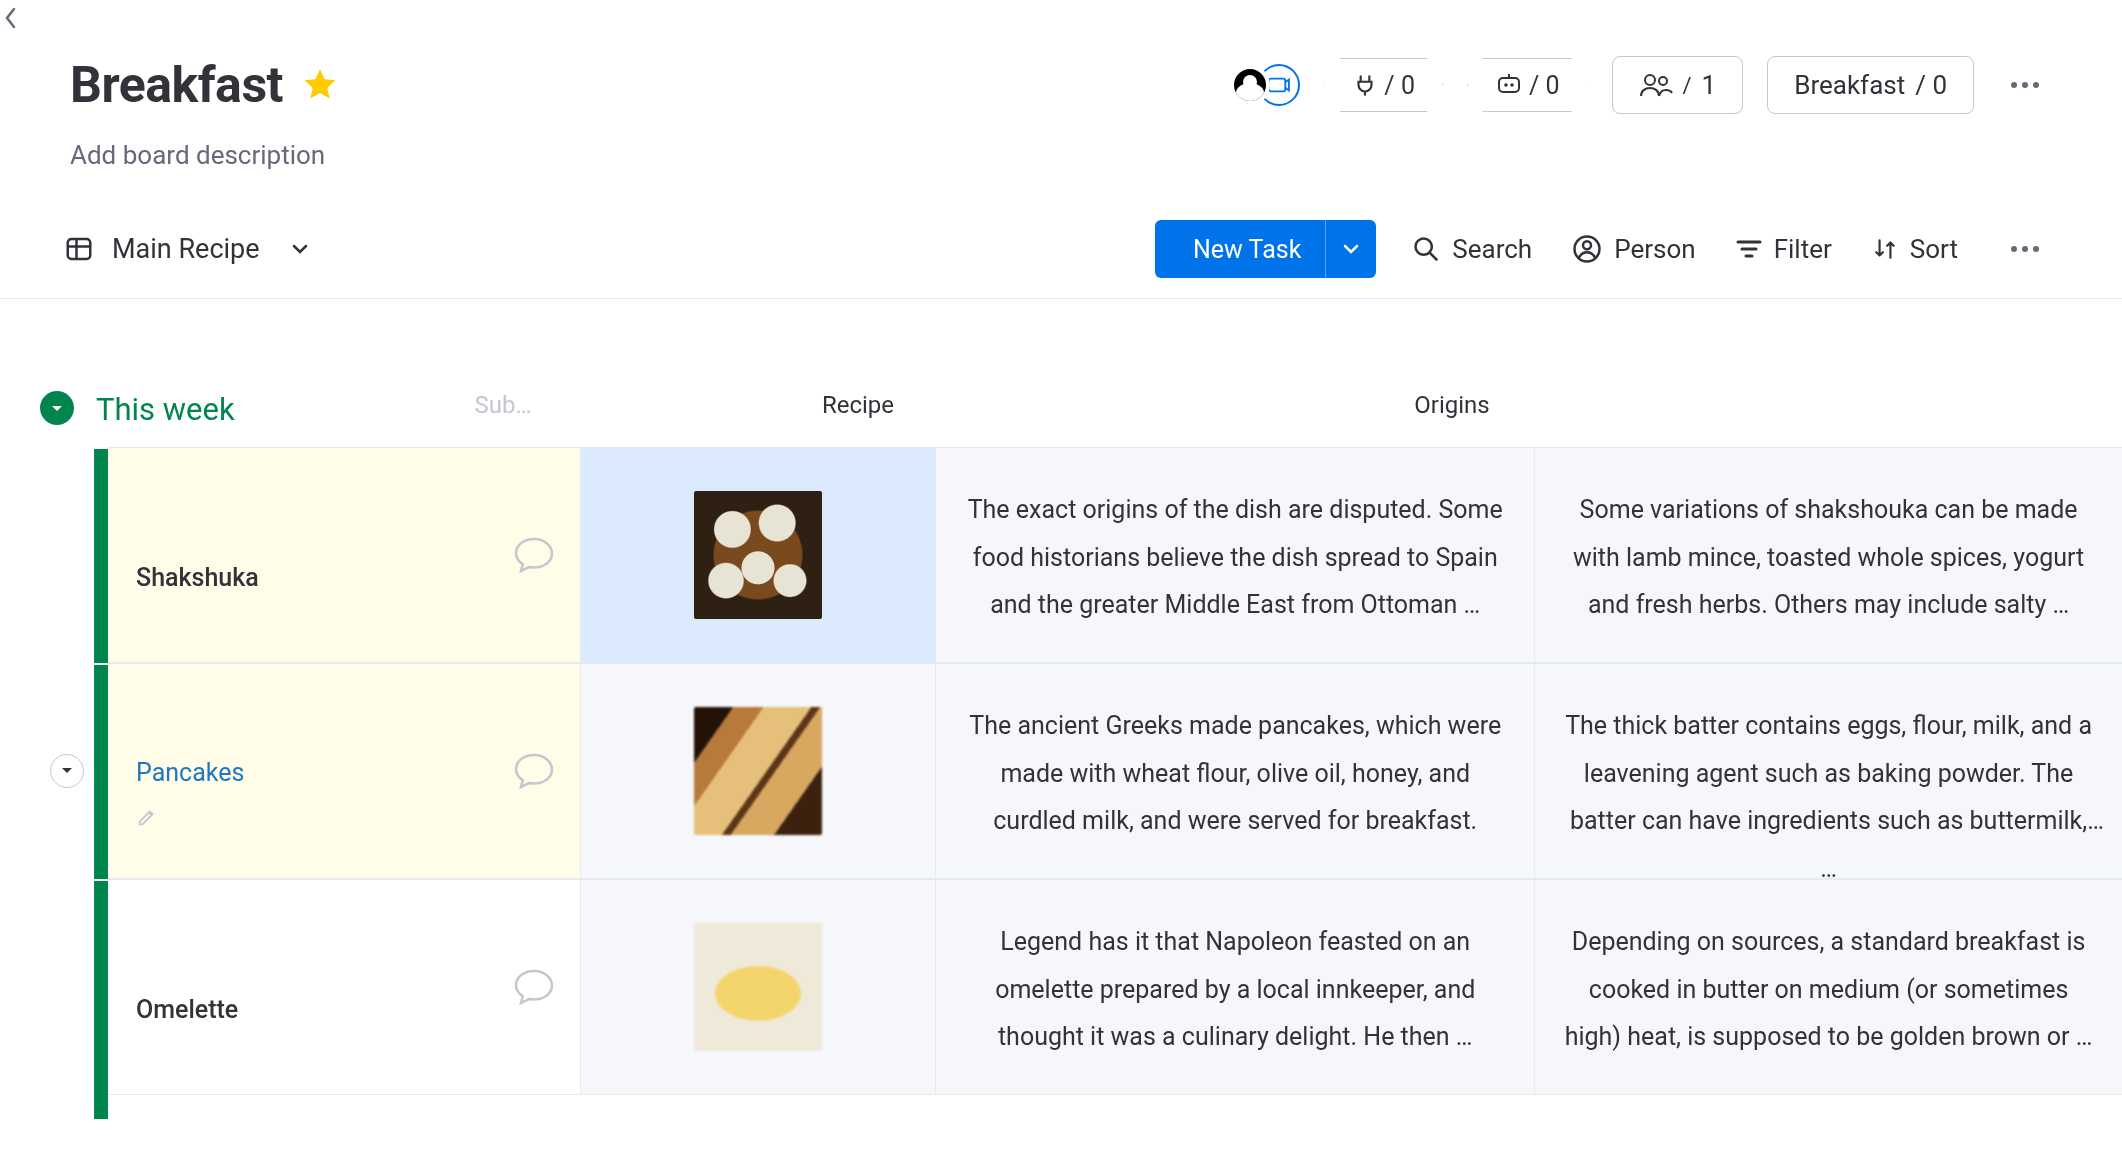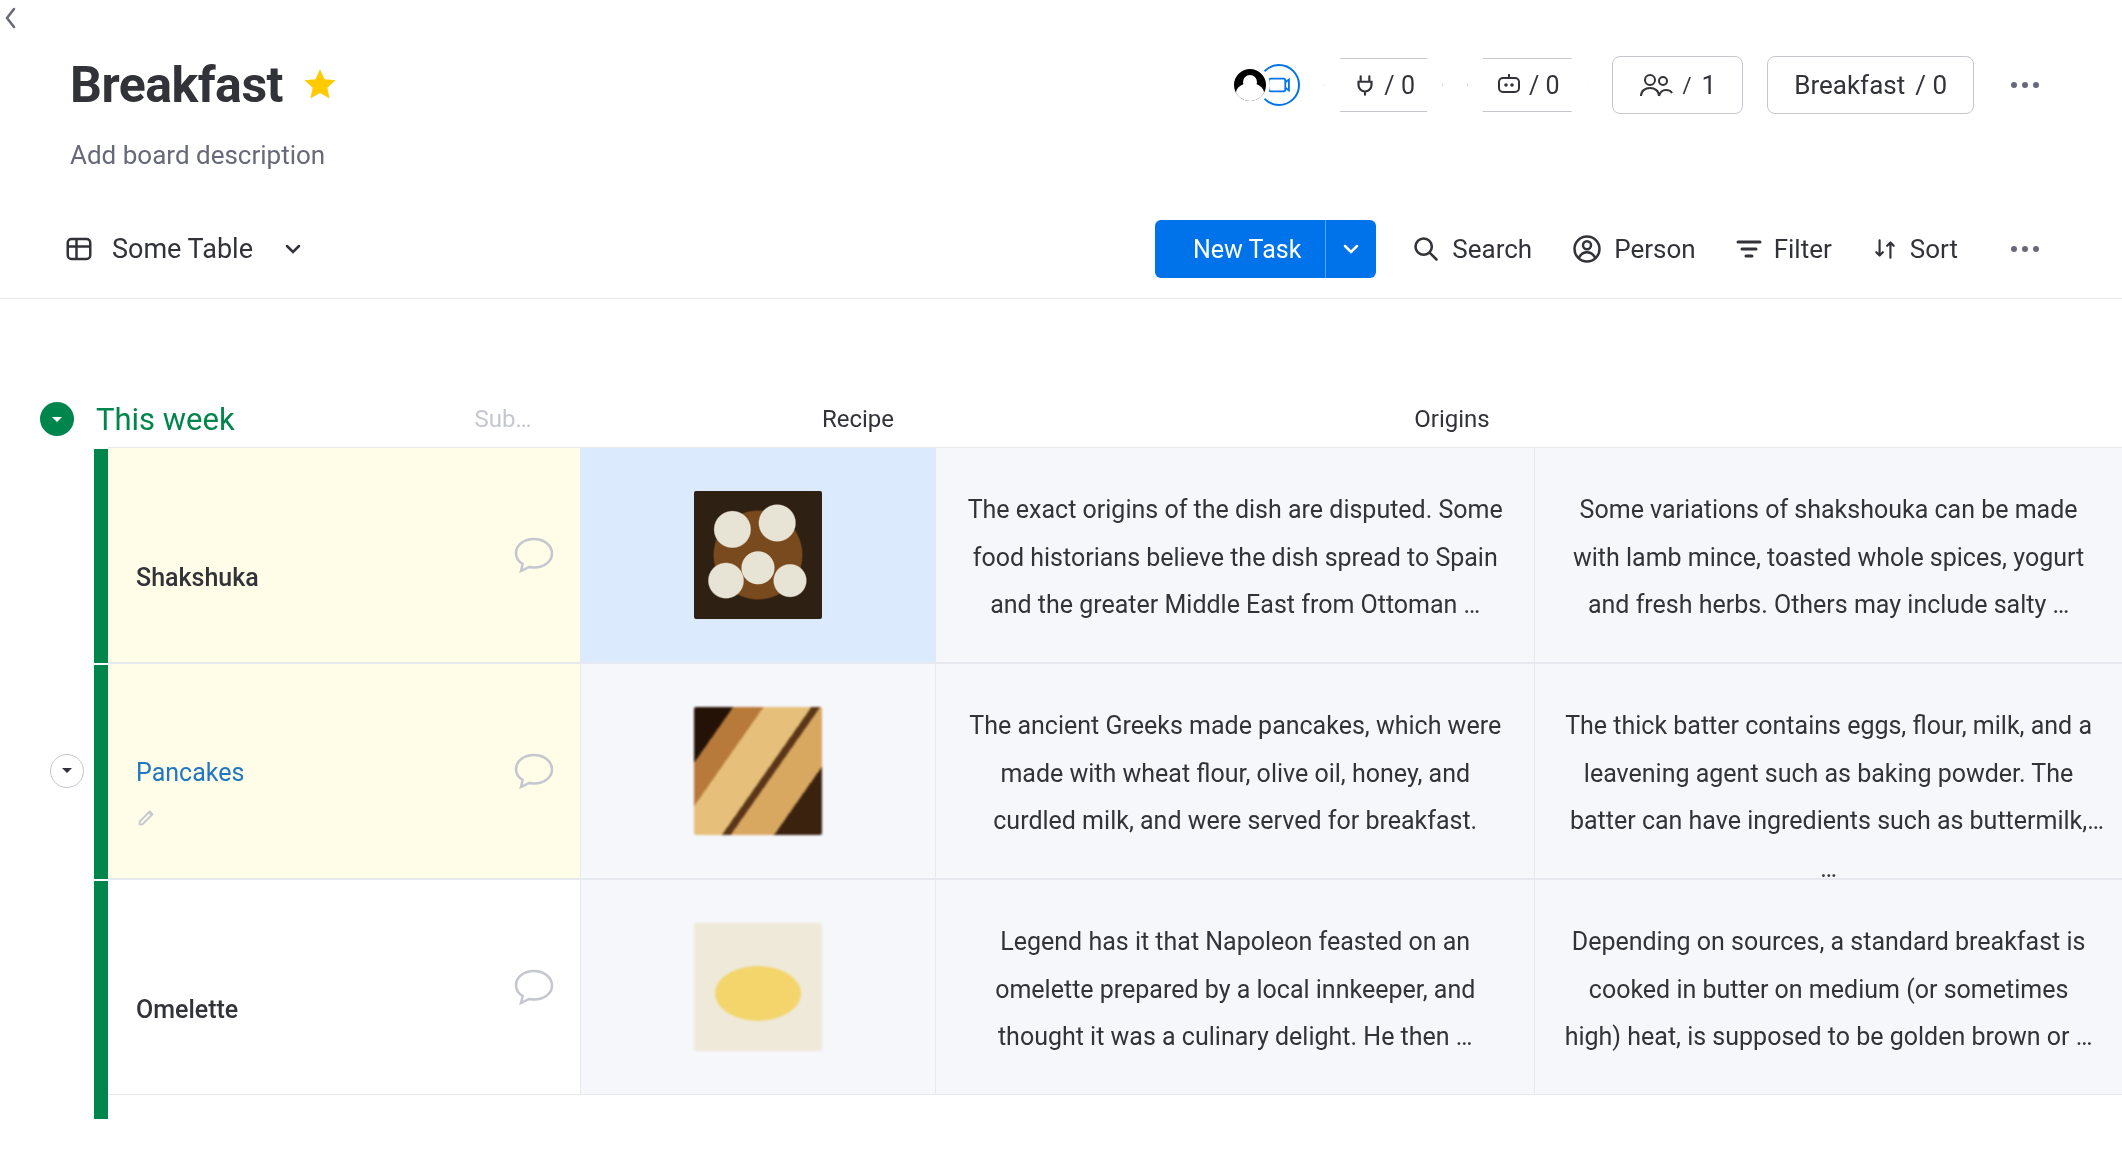--- a/index.html
+++ b/index.html
@@ -168,21 +168,20 @@
     cursor:pointer;
   }
 
   
   .table-area {
     padding: 92px 0 0 40px;
   }
 
   .group-header-row {
     display: flex;
-    align-items: center;
     height: 56px;
   }
   .collapse-toggle {
     width: 34px; height: 34px;
     border-radius: 50%;
     background: #00854d;
     margin-right: 20px;
     display:flex; align-items:center; justify-content:center;
     color:#fff;
     flex-shrink:0;
@@ -387,21 +386,21 @@
     <div class="board-desc">Add board description</div>
   </div>
 
   <div class="toolbar">
     <div class="view-switcher">
       <svg width="30" height="30" viewBox="0 0 24 24">
           <rect x="3" y="4" width="18" height="16" rx="3" fill="none" stroke="#323338" stroke-width="2"></rect>
           <line x1="3" y1="10" x2="21" y2="10" stroke="#323338" stroke-width="2"></line>
           <line x1="10" y1="4" x2="10" y2="20" stroke="#323338" stroke-width="2"></line>
         </svg>
-      <span>Some Table</span>
+      <span>Main Recipe</span>
       <svg width="20" height="20" viewBox="0 0 20 20" style="margin-left:12px;">
           <path d="M4 7l6 6 6-6" stroke="#323338" stroke-width="2.5" fill="none" stroke-linecap="round"></path>
         </svg>
     </div>
     <div class="toolbar-spacer"></div>
 
     <div class="new-task-btn">
       <div class="label">New Task</div>
       <div class="caret">
         <svg width="18" height="18" viewBox="0 0 18 18">

